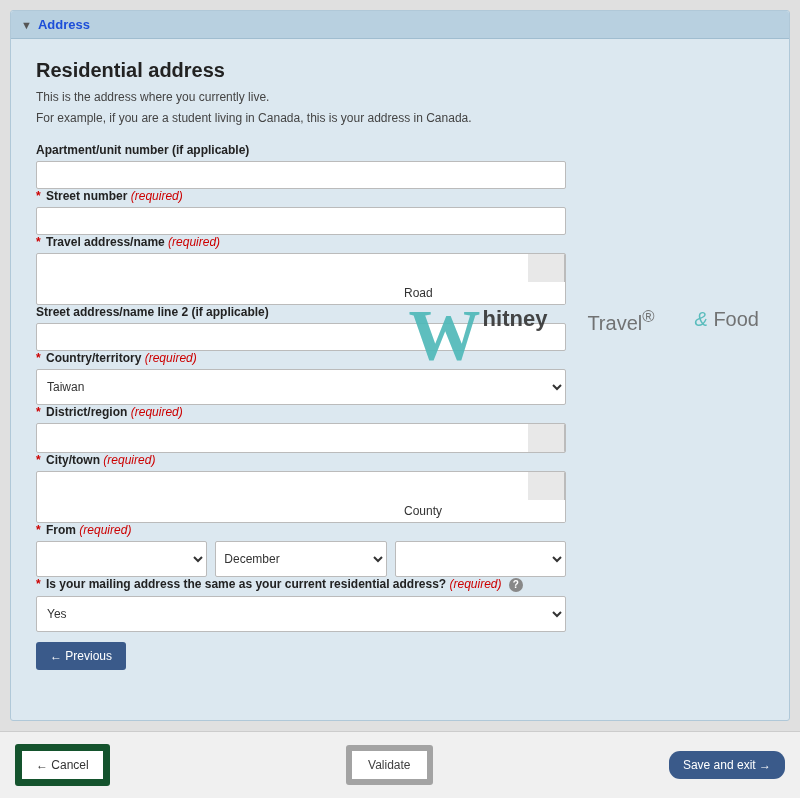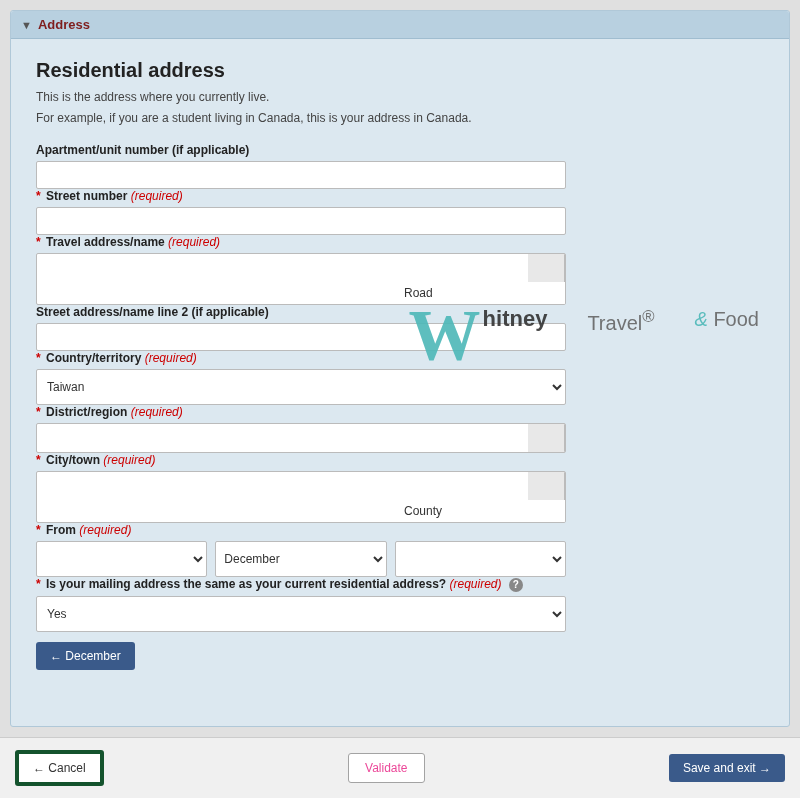--- a/index.html
+++ b/index.html
@@ -46,21 +46,21 @@
 
     .panel-header-arrow {
       color: #555;
       margin-right: 6px;
       font-size: 11px;
     }
 
     .panel-header-title {
       font-size: 13px;
       font-weight: bold;
-      color: #7f1d1d;
+      color: #1d4ed8;
     }
 
     .panel-body {
       flex: 1;
       padding: 20px 25px;
       overflow-y: auto;
       position: relative;
     }
 
     .section-title {
@@ -234,45 +234,45 @@
       border-top: 1px solid #ccc;
       padding: 12px 15px;
       display: flex;
       align-items: center;
       justify-content: space-between;
     }
 
     .cancel-button {
       background: #fff;
       color: #333;
-      border: 4px solid #14532d;
+      border: 7px solid #14532d;
       border-radius: 3px;
       padding: 7px 14px;
       font-size: 12px;
       cursor: pointer;
       display: inline-flex;
       align-items: center;
       gap: 5px;
     }
 
     .validate-button {
       background: #fff;
-      color: #ec4899;
-      border: 1px solid #a3a3a3;
+      color: #404040;
+      border: 6px solid #a3a3a3;
       border-radius: 3px;
       padding: 7px 16px;
       font-size: 12px;
       cursor: pointer;
     }
 
     .save-exit-button {
       background: #3a5a8a;
       color: #fff;
       border: none;
-      border-radius: 3px;
+      border-radius: 11px;
       padding: 7px 14px;
       font-size: 12px;
       cursor: pointer;
       display: inline-flex;
       align-items: center;
       gap: 5px;
     }
 
     .combo-input {
       display: flex;
@@ -441,21 +441,21 @@
             <span class="required-text">(required)</span>
             <span class="help-icon">?</span>
           </label>
           <select class="select-input">
             <option selected="">Yes</option>
             <option>No</option>
           </select>
         </div>
 
         <div class="panel-footer" style="background:transparent; border:none; padding: 10px 0 0 0;">
-          <button class="prev-button">← December</button>
+          <button class="prev-button">← Previous</button>
         </div>
 
       </div>
     </div>
   </div>
 
   <div class="bottom-bar">
     <button class="cancel-button">← Cancel</button>
     <button class="validate-button">Validate</button>
     <button class="save-exit-button">Save and exit →</button>

